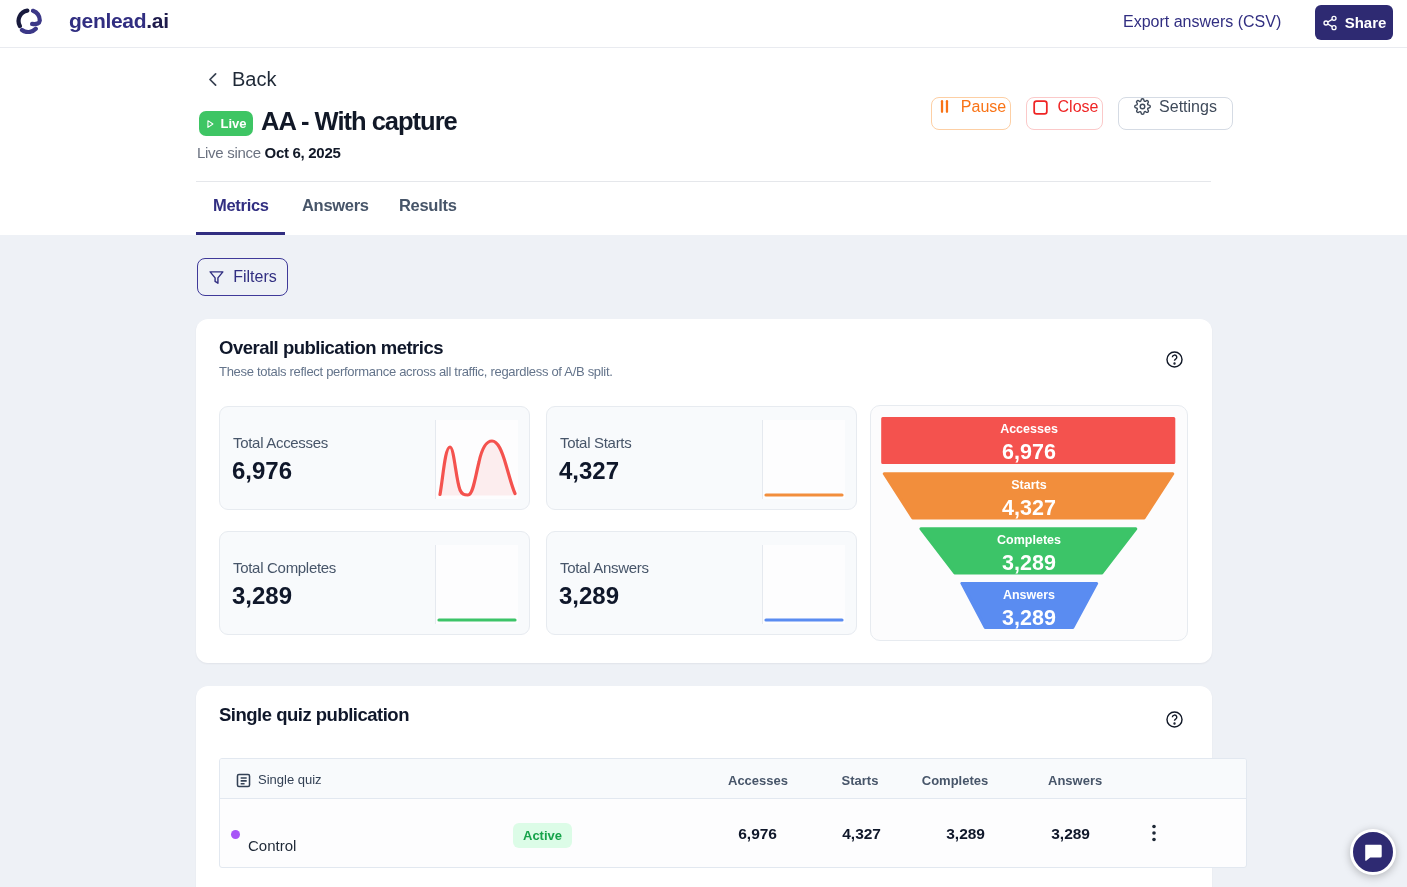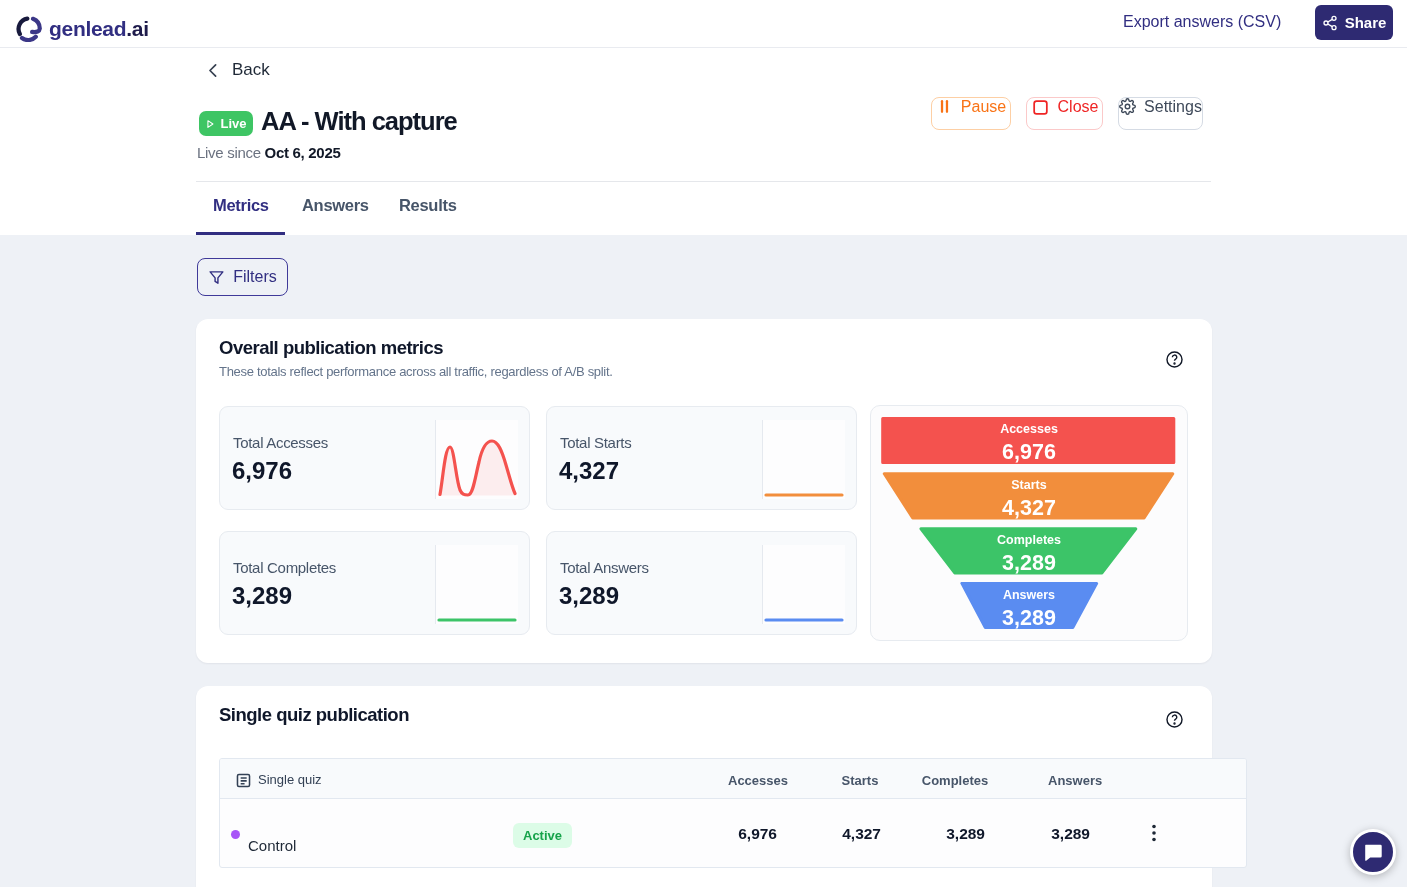--- a/index.html
+++ b/index.html
@@ -1,32 +1,32 @@
 <!DOCTYPE html>
 <html><head>
 <meta charset="utf-8">
 <style>
 * { margin:0; padding:0; box-sizing:border-box; }
 html,body { width:1407px; height:887px; overflow:hidden; font-family:"Liberation Sans", sans-serif; background:#eef1f6; }
 .topbar { position:absolute; left:0; top:0; width:1407px; height:48px; background:#fff; border-bottom:1px solid #e9ebf0; z-index:5; }
-.logo { position:absolute; left:16px; top:16px; display:flex; align-items:center; }
+.logo { position:absolute; left:16px; top:8px; display:flex; align-items:center;gap:20px; }
 .logo-text { font-size:21px; font-weight:bold; color:#312e81; letter-spacing:-0.3px; margin-left:6px; }
 .logo-text .ai { color:#1e1b4b; }
 .export { position:absolute; left:1123px; top:13px; font-size:16px; color:#312e81; font-weight:500; }
 .share-btn { position:absolute; left:1315px; top:5px; width:78px; height:35px; background:#2e2a72; border-radius:6px; color:#fff; font-size:15px; font-weight:600; display:flex; align-items:center; justify-content:center; gap:7px; }
 .whitehead { position:absolute; left:0; top:48px; width:1407px; height:187px; background:#fff; }
-.back-row { position:absolute; left:205px; top:60px; display:flex; align-items:center; gap:10px; color:#1f2937; font-size:17px; font-weight:500; }
+.back-row { position:absolute; left:205px; top:68px; display:flex; align-items:center; gap:10px; color:#1f2937; font-size:20px; font-weight:500; }
 .live-pill { position:absolute; left:199px; top:111px; width:54px; height:25px; background:#3ec564; border-radius:7px; color:#fff; font-size:13px; font-weight:bold; display:flex; align-items:center; justify-content:center; gap:5px; }
 .title { position:absolute; left:261px; top:107px; font-size:25.5px; font-weight:bold; color:#111827; letter-spacing:-1px; }
 .since { position:absolute; left:197px; top:144px; font-size:15px; letter-spacing:-0.3px; color:#6b7280; }
 .since b { color:#111827; }
 .hbtn { position:absolute; top:97px; height:33px; border-radius:8px; background:#fff; display:flex; justify-content:center; gap:8px; font-size:16px; font-weight:500; }
 .pause { left:931px; width:80px; color:#f97316; border:1px solid #fdcfa4; }
 .close { left:1026px; width:77px; color:#ef2525; border:1px solid #fbc9c9; }
-.settings { left:1118px; width:85px; color:#3f4a5a; border:1px solid #d5dbe4; }
+.settings { left:1118px; width:115px; color:#3f4a5a; border:1px solid #d5dbe4; }
 .hdr-divider { position:absolute; left:196px; top:181px; width:1015px; height:1px; background:#e5e7eb; }
 .tabs { position:absolute; left:196px; top:181px; width:1015px; }
 .tab { position:absolute; top:15px; font-size:16.5px; letter-spacing:-0.3px; font-weight:bold; color:#475569; }
 .tab.active { color:#312e81; }
 .tab-underline { position:absolute; left:0; top:51px; width:89px; height:3px; background:#312e81; }
 .filters-btn { position:absolute; left:197px; top:258px; width:91px; height:38px; border:1px solid #3f3a99; border-radius:8px; display:flex; align-items:center; justify-content:center; gap:8px; color:#312e81; font-size:16px; font-weight:500; }
 .card { position:absolute; left:196px; width:1016px; background:#fff; border-radius:12px; box-shadow:0 1px 2px rgba(15,23,42,0.06); }
 .card1 { top:319px; height:344px; }
 .card2 { top:686px; height:230px; }
 .card-title { position:absolute; left:23px; top:18px; font-size:18.5px; font-weight:bold; color:#0f172a; letter-spacing:-0.5px; }

